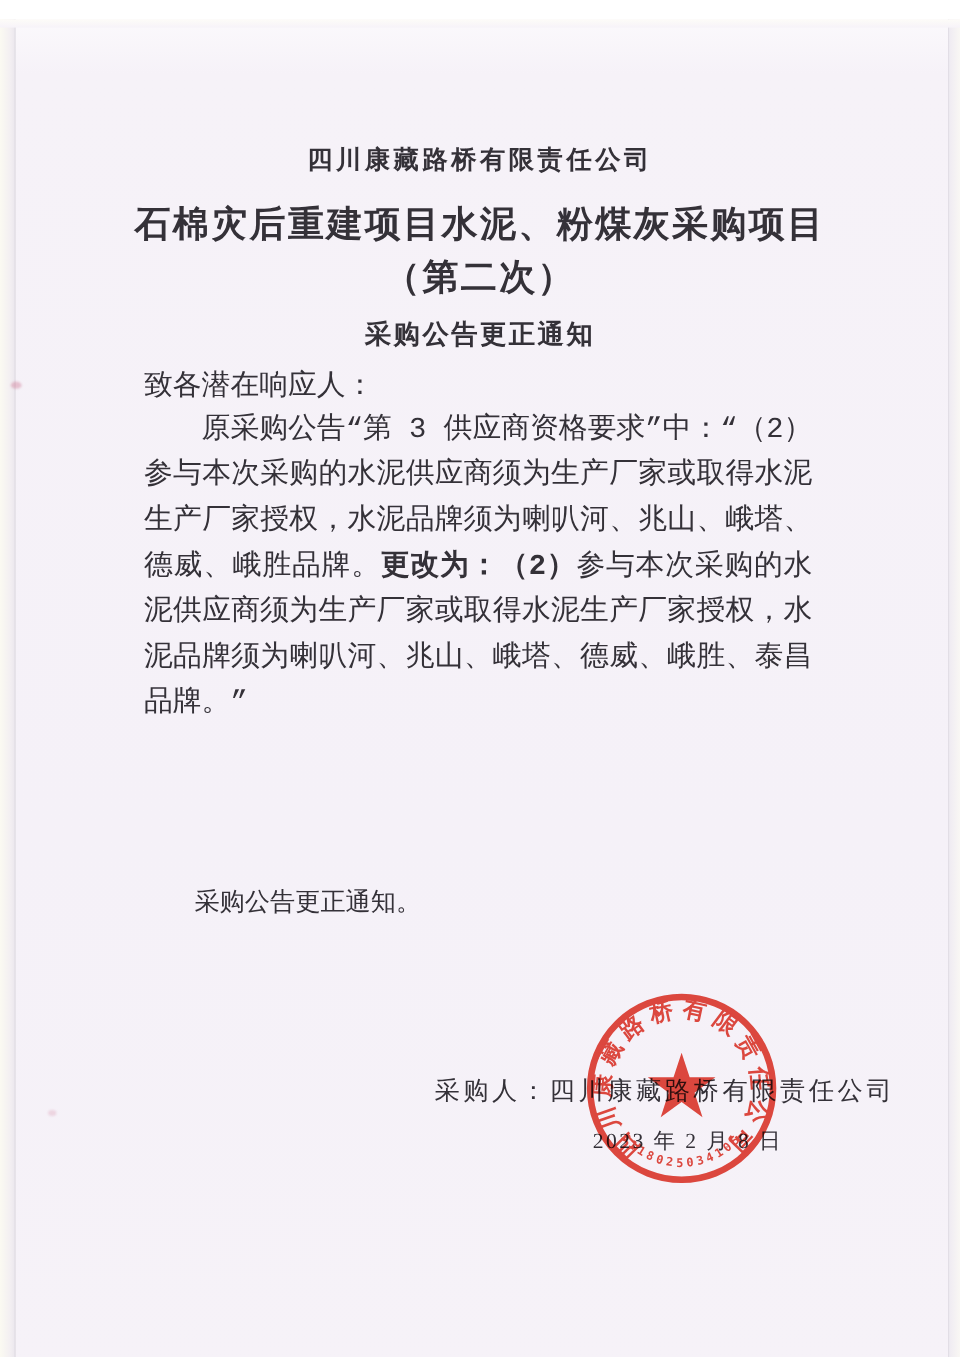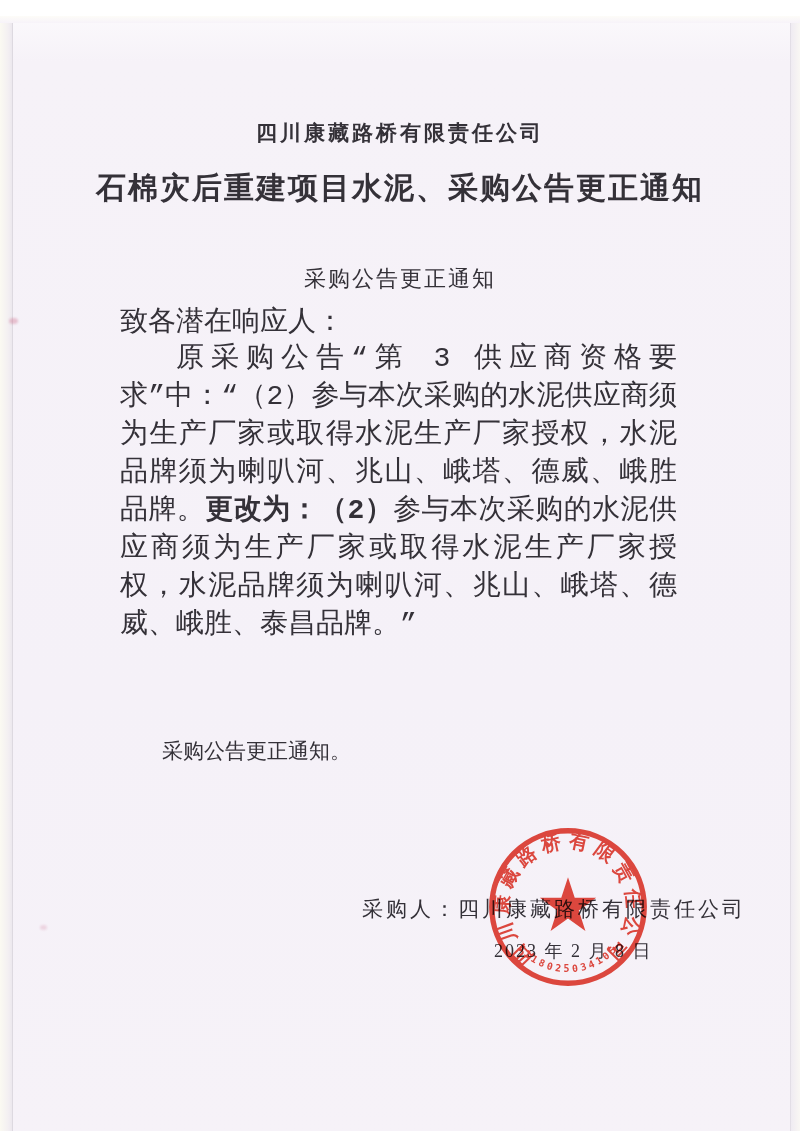--- a/index.html
+++ b/index.html
@@ -36,27 +36,27 @@
   .company{
     position:absolute;top:103px;left:0;width:100%;
     text-align:center;font-size:21px;font-weight:600;letter-spacing:3px;
   }
   .title{
     position:absolute;top:150px;left:0;width:100%;margin:0;
     text-align:center;font-size:30px;font-weight:700;line-height:44px;letter-spacing:2px;
   }
   .subtitle{
     position:absolute;top:248px;left:0;width:100%;
-    text-align:center;font-size:22px;font-weight:400;letter-spacing:2px;
+    text-align:center;font-size:22px;font-weight:700;letter-spacing:2px;
   }
 
   
   .body{
     position:absolute;left:120px;top:286px;width:557px;
-    font-size:28px;line-height:38px;text-align:justify;
+    font-size:24px;line-height:38px;text-align:justify;
   }
   .body p{margin:0;}
   .para2{margin-top:7px;font-family:Liberation Mono, monospace;}
   .indent{text-indent:2em;}
   .bold{font-weight:700;}
   .closing{
     position:absolute;left:120px;top:716px;width:557px;margin:0;
     font-size:21px;line-height:38px;text-indent:2em;
   }
 
@@ -82,21 +82,21 @@
 <div class="page">
 
   <div class="edge-left"></div>
   <div class="edge-right"></div>
   <div class="edge-top"></div>
   <div class="speck speck-a"></div>
   <div class="speck speck-b"></div>
 
   <div class="company">四川康藏路桥有限责任公司</div>
 
-  <h1 class="title"><span>石棉灾后重建项目水泥、采购公告更正通知</span><br></h1>
+  <h1 class="title"><span>石棉灾后重建项目水泥、粉煤灰采购项目</span><br><span>（第二次）</span></h1>
 
   <div class="subtitle">采购公告更正通知</div>
 
   <div class="body">
     <p class="salutation">致各潜在响应人：</p>
     <p class="indent para2"><span>原采购公告“第 3 供应商资格要求”中：“（2）参与本次采购的水泥供应商须为生产厂家或取得水泥生产厂家授权，水泥品牌须为喇叭河、兆山、峨塔、德威、峨胜品牌。</span><span class="bold">更改为：（2）</span><span>参与本次采购的水泥供应商须为生产厂家或取得水泥生产厂家授权，水泥品牌须为喇叭河、兆山、峨塔、德威、峨胜、泰昌品牌。”</span></p>
   </div>
 
   <p class="closing">采购公告更正通知。</p>
 

